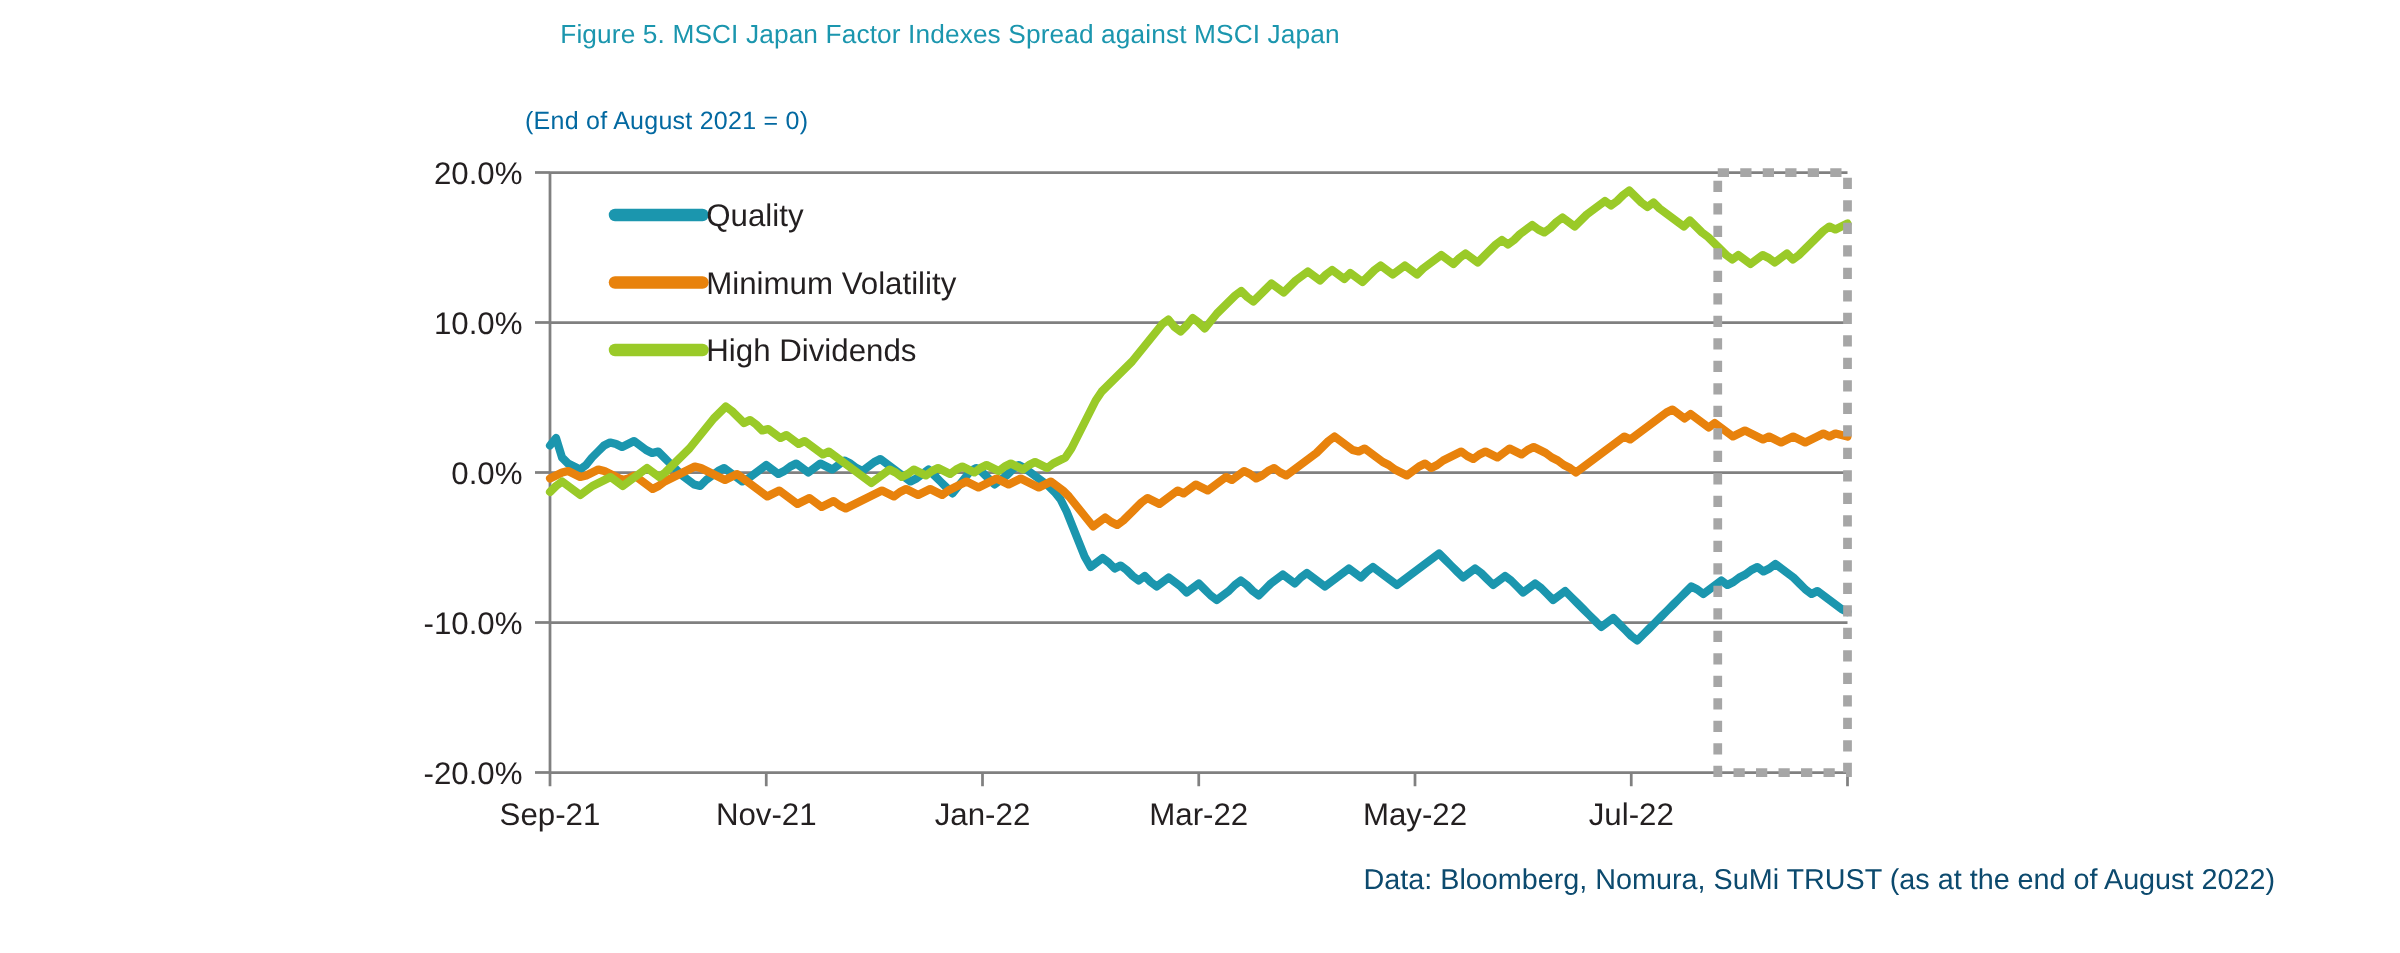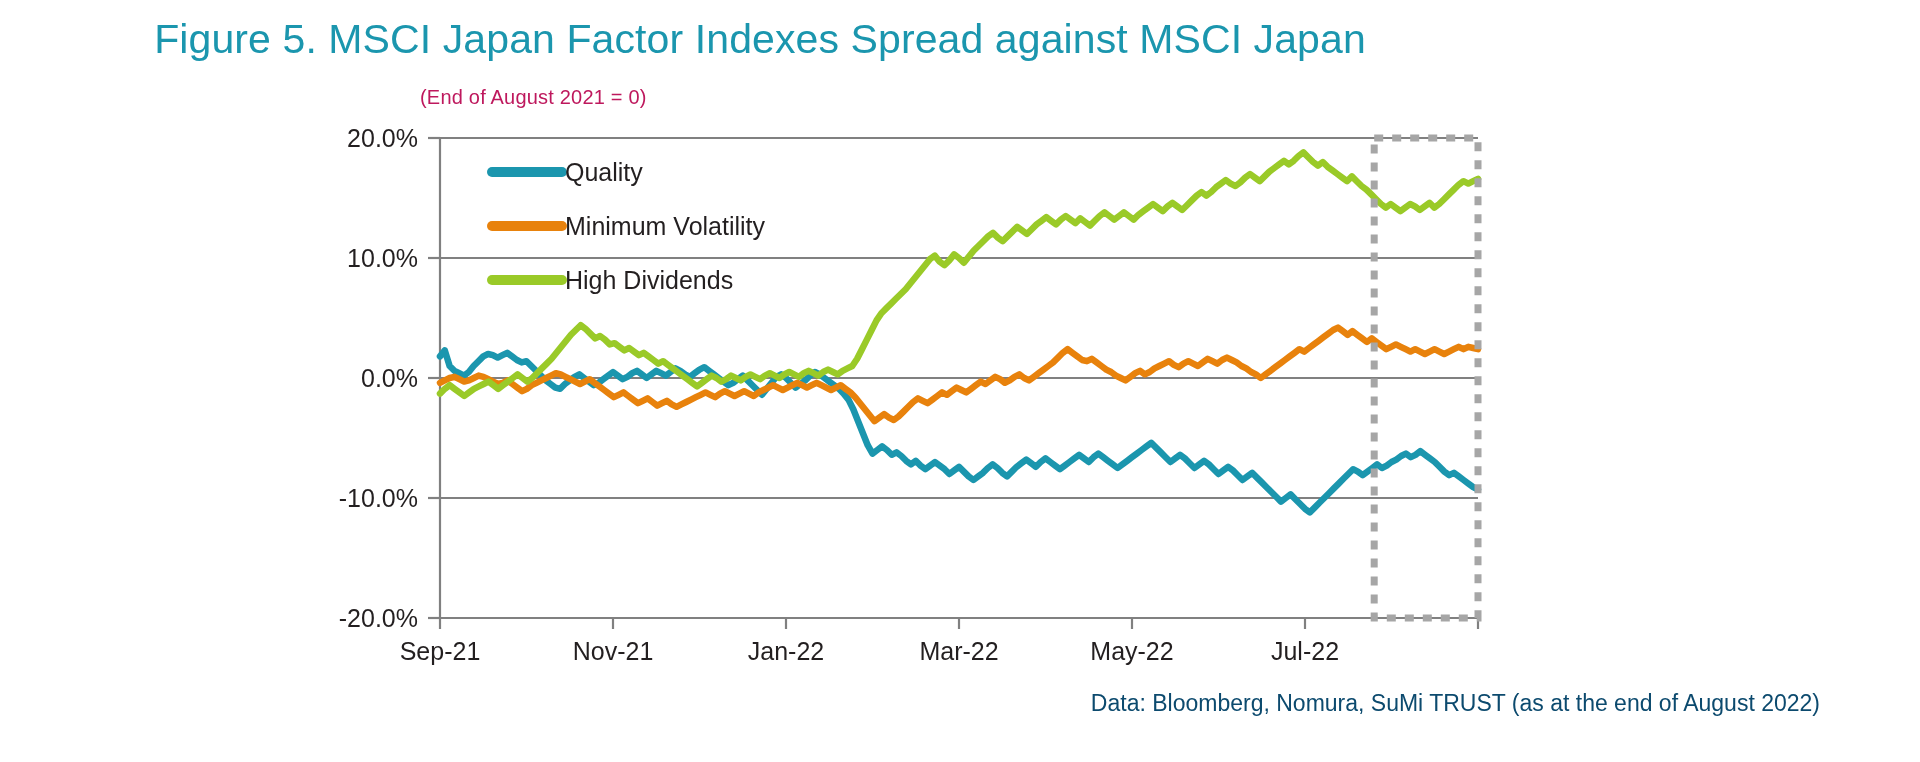--- a/index.html
+++ b/index.html
@@ -3,25 +3,25 @@
 <meta charset="utf-8">
 <style>
   html,body{margin:0;padding:0;}
   body{
     width:1920px;height:762px;background:#ffffff;
     font-family:"Liberation Sans", sans-serif;
     color:#231f20;overflow:hidden;position:relative;
   }
   #figure-title{
     position:absolute;left:0;top:16px;width:1520px;text-align:center;
-    font-size:41px;color:#1b96ae;font-weight:400;letter-spacing:.1px;
+    font-size:21px;color:#1b96ae;font-weight:400;letter-spacing:.1px;
     white-space:nowrap;
   }
   #chart-subtitle{
-    position:absolute;left:420px;top:86px;font-size:20px;color:#be185d;
+    position:absolute;left:420px;top:86px;font-size:20px;color:#0369a1;
     letter-spacing:.2px;white-space:nowrap;
   }
   #plot-wrap{position:absolute;left:0;top:0;width:1696px;height:700px;}
   svg#chart-svg{display:block;}
   .ytick-label{font-family:"Liberation Sans",sans-serif;font-size:25px;fill:#231f20;}
   .xtick-label{font-family:"Liberation Sans",sans-serif;font-size:25px;fill:#231f20;}
   .legend-label{font-family:"Liberation Sans",sans-serif;font-size:25px;fill:#231f20;}
   #footer-note{
     position:absolute;right:100px;top:690px;font-size:23px;color:#0c4a6e;
     white-space:nowrap;

